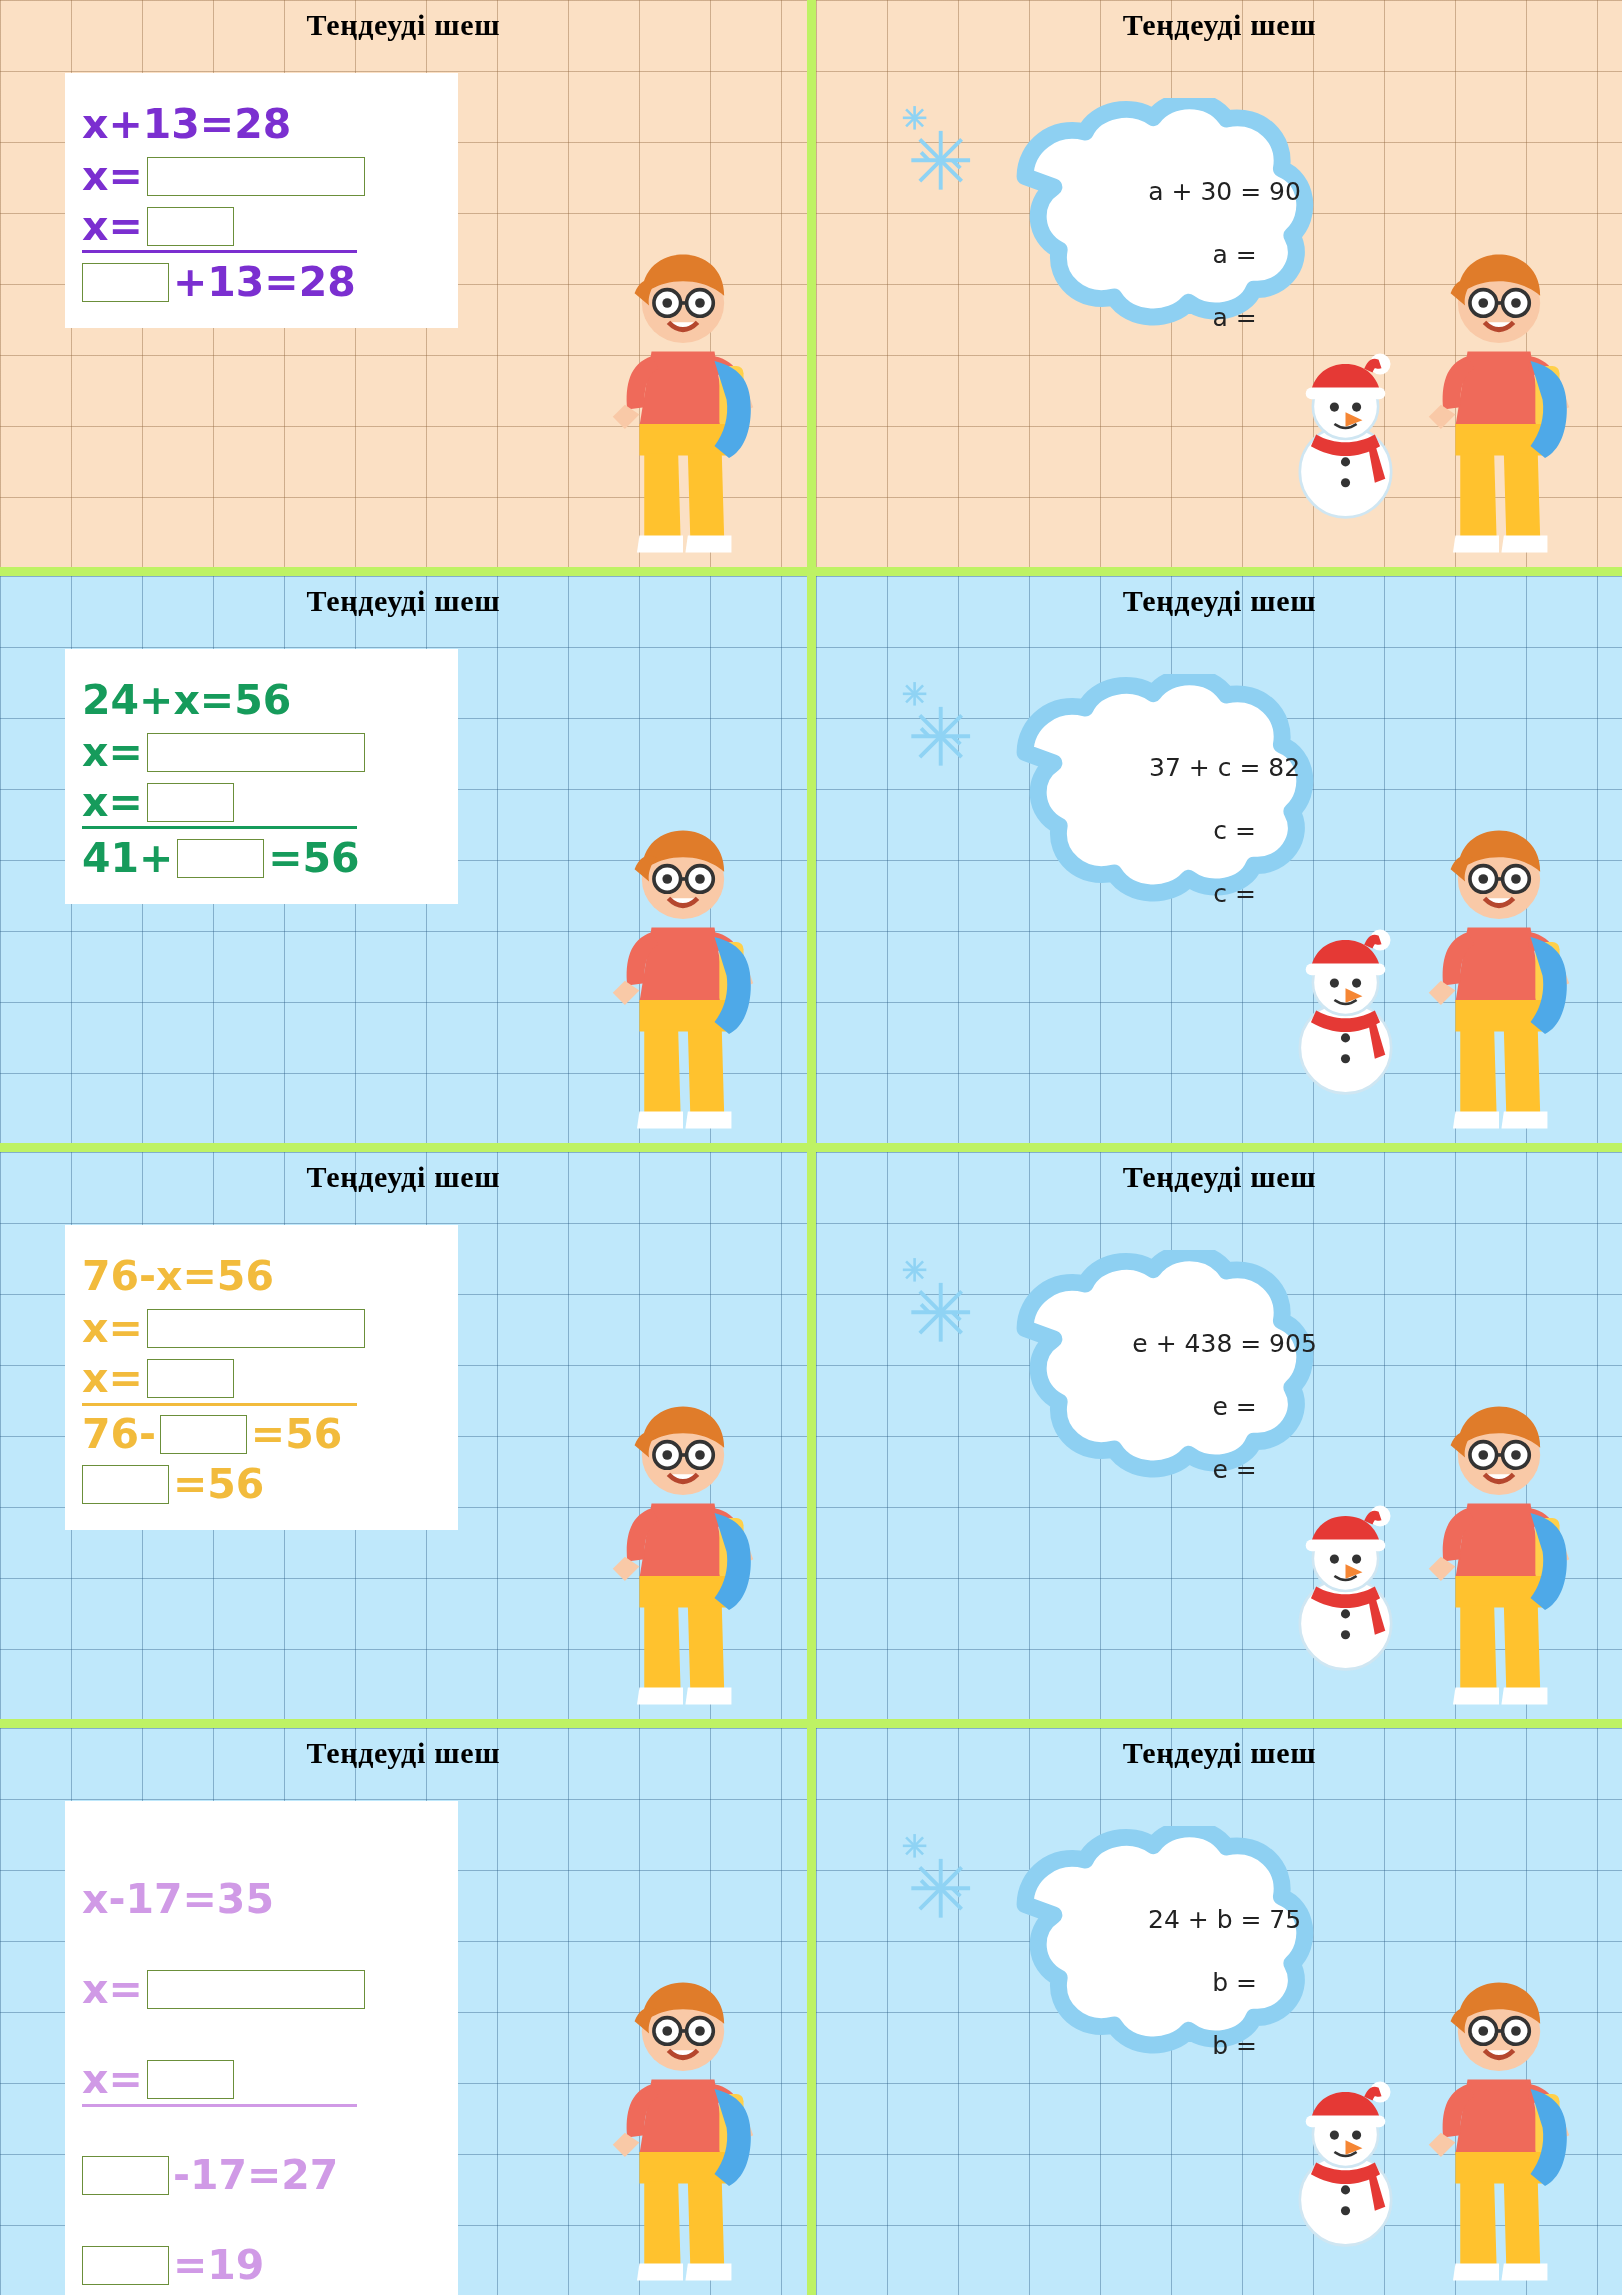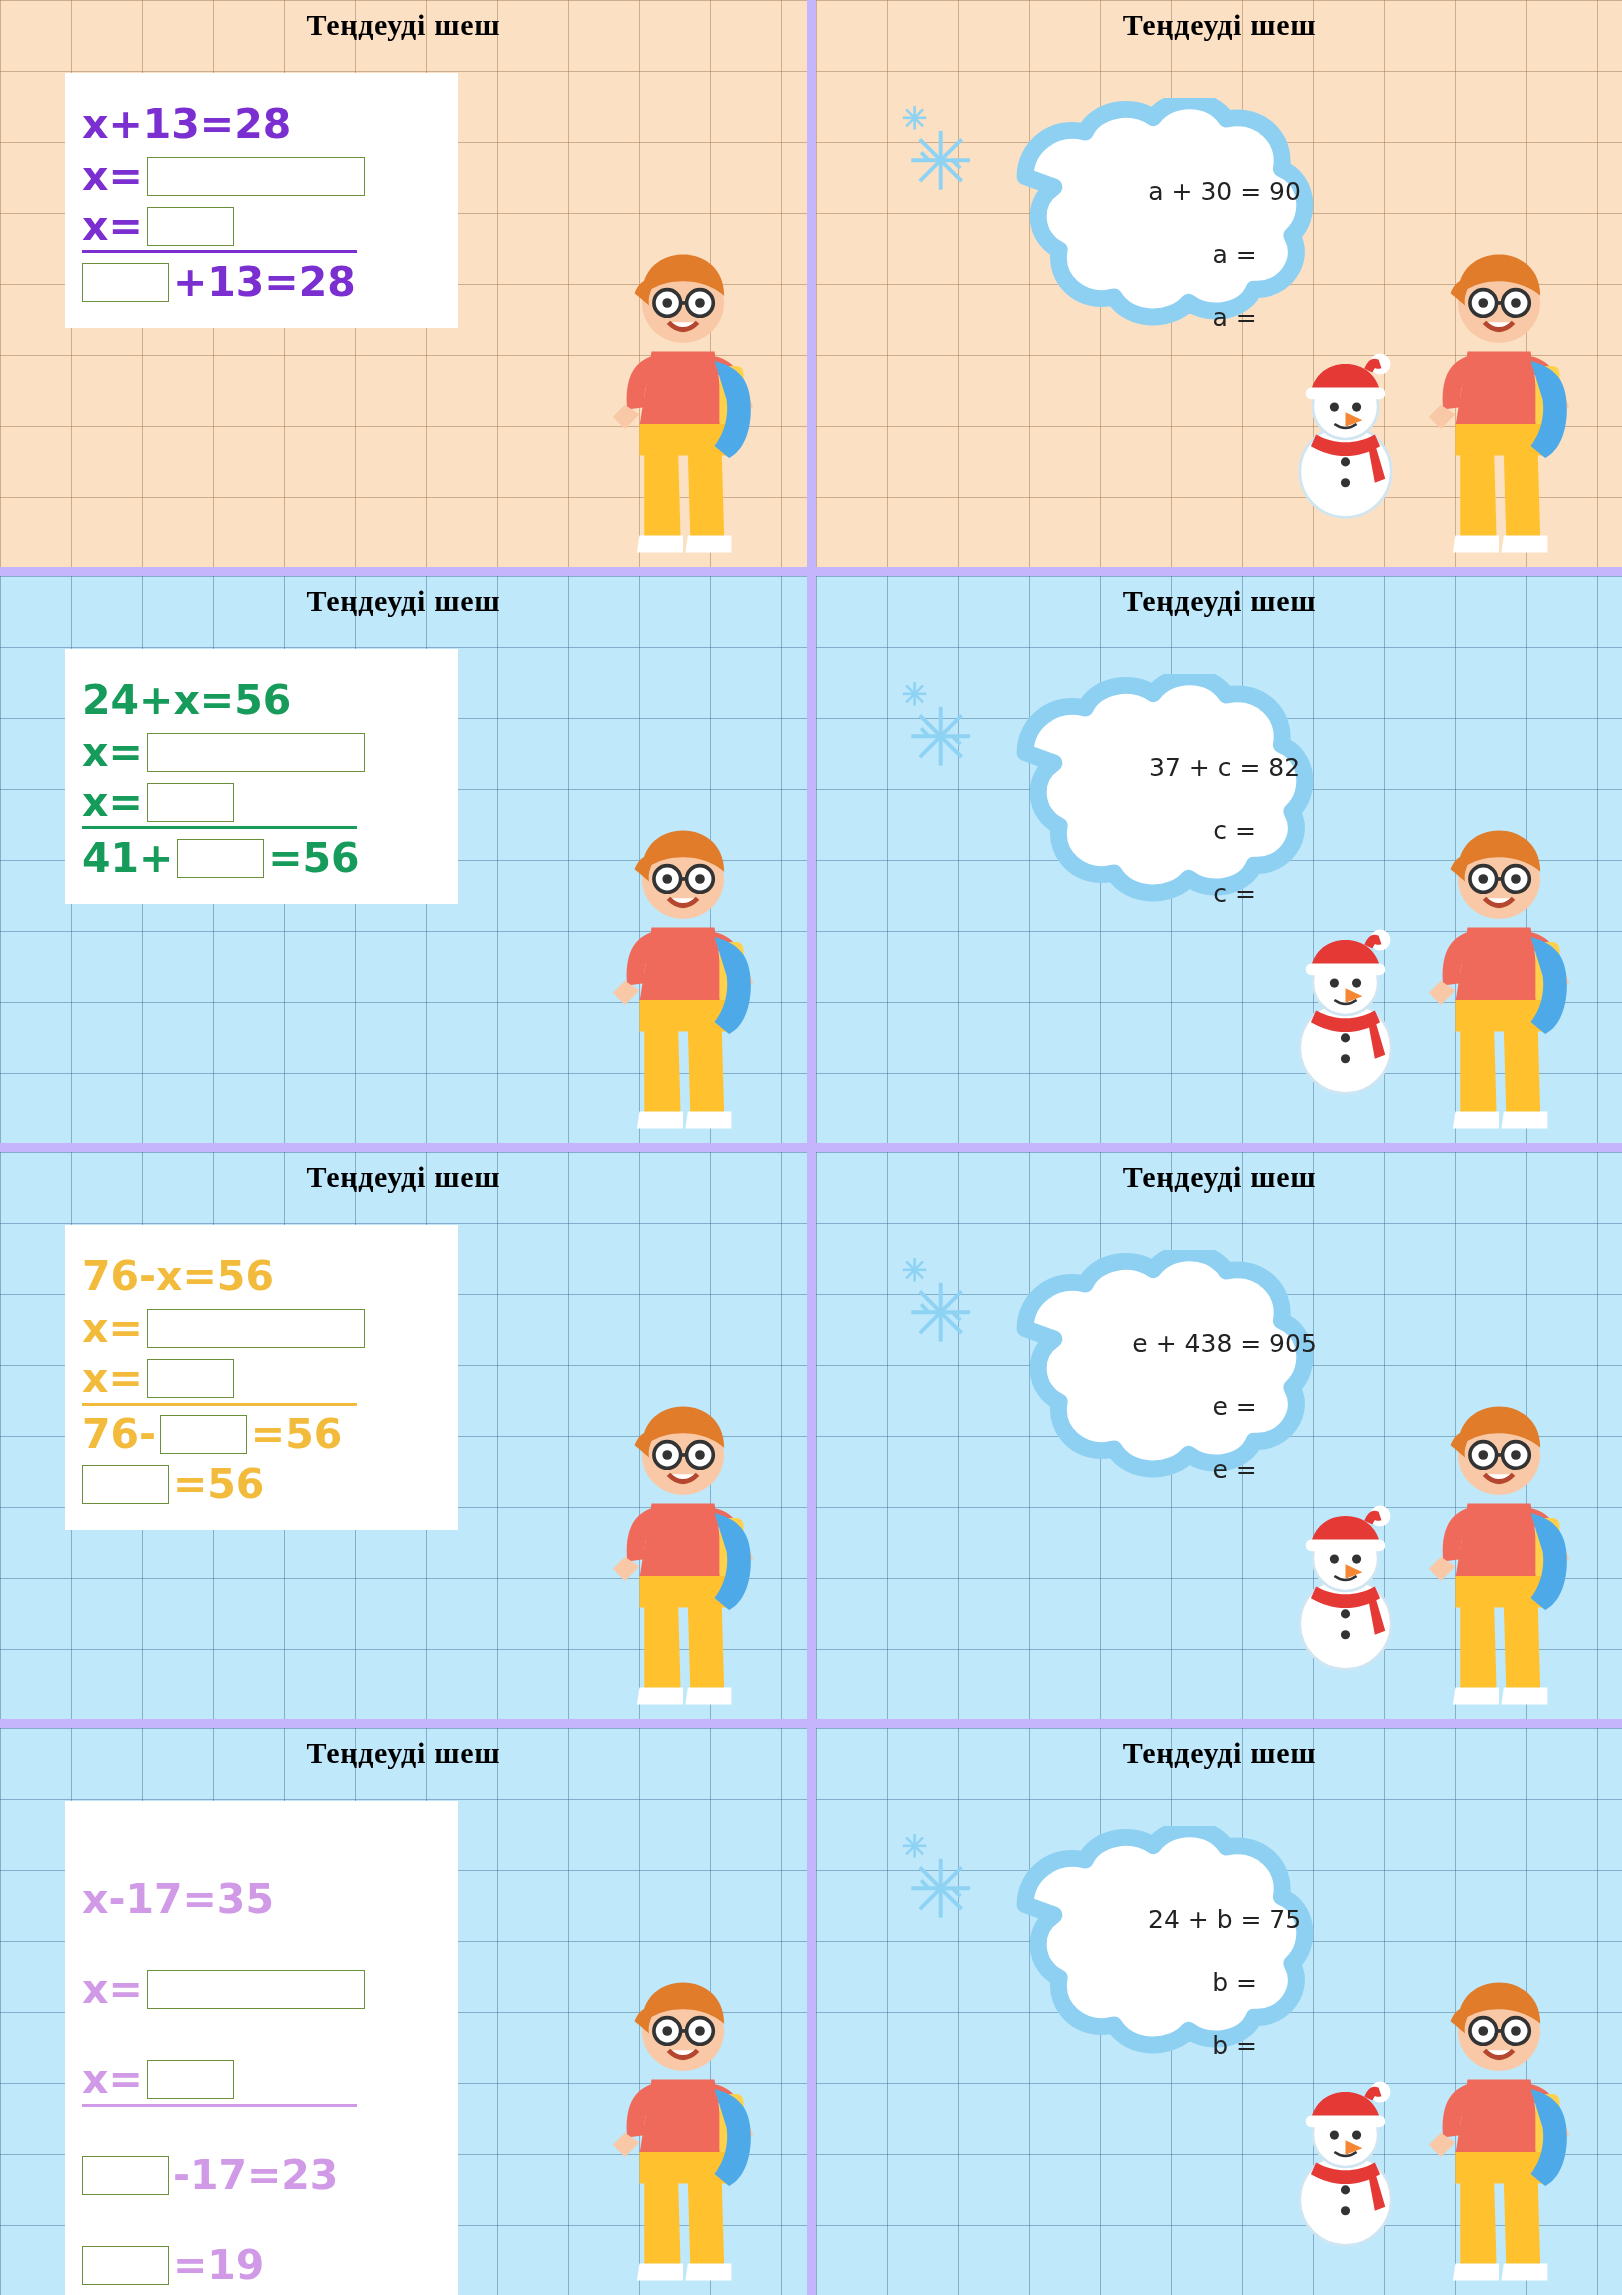--- a/index.html
+++ b/index.html
@@ -10,21 +10,21 @@
     overflow:hidden;
   }
   .sheet{
     width:1623px;height:2295px;
     display:grid;
     grid-template-columns:1fr 1fr;
     grid-template-rows:repeat(4,1fr);
     gap:9.2px;
     padding:0;
     box-sizing:border-box;
-    background:#c4b5fd;
+    background:#bef264;
   }
   .card{
     position:relative;
     overflow:hidden;
     box-sizing:border-box;
   }
   
   .bg-peach{
     background-color:#fbe0c4;
     background-image:
@@ -538,21 +538,21 @@
       <div class="eq-line c-violet">
         <span>x=</span>
         <span class="blank w-long"></span>
       </div>
       <div class="eq-line c-violet underline-row">
         <span>x=</span>
         <span class="blank w-short"></span>
       </div>
       <div class="eq-line c-violet">
         <span class="blank w-short"></span>
-        <span>-17=23</span>
+        <span>-17=27</span>
       </div>
       <div class="eq-line c-violet">
         <span class="blank w-short"></span>
         <span>=19</span>
       </div>
     </div>
 
     <div class="boy">
       <svg viewBox="0 0 140 270">
         <ellipse cx="70" cy="52" rx="34" ry="33" fill="#f9c9a7"></ellipse>

